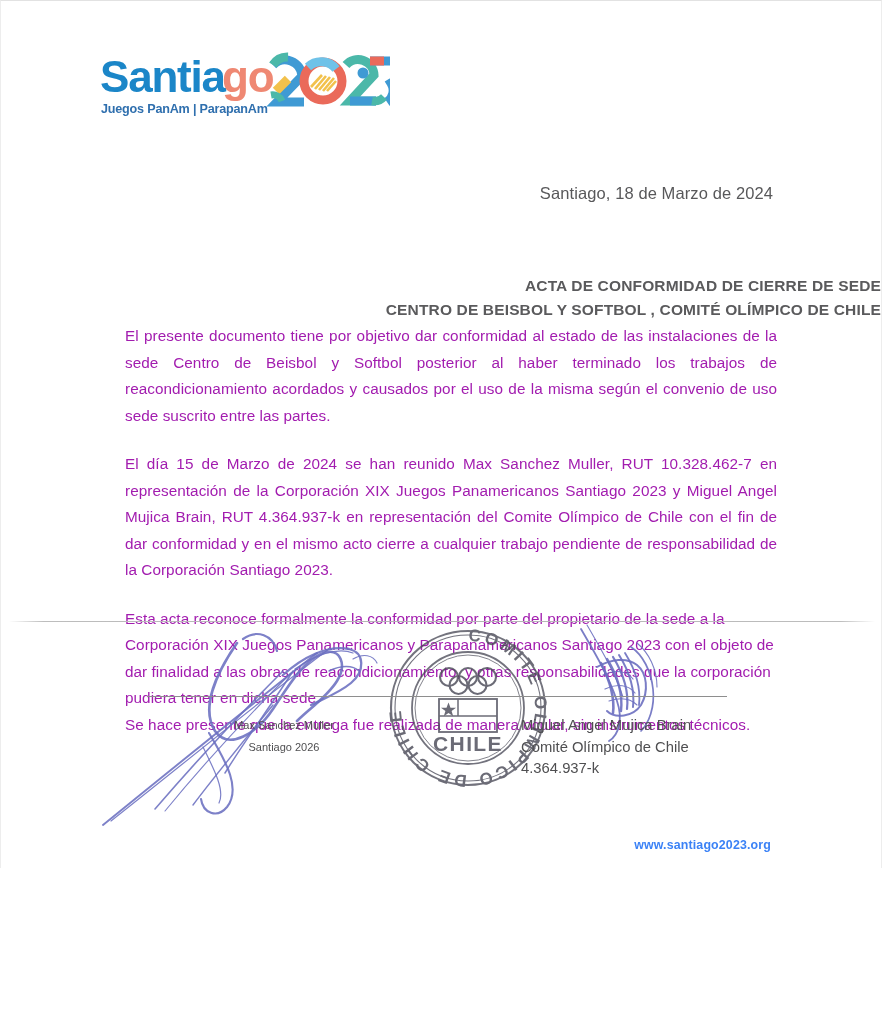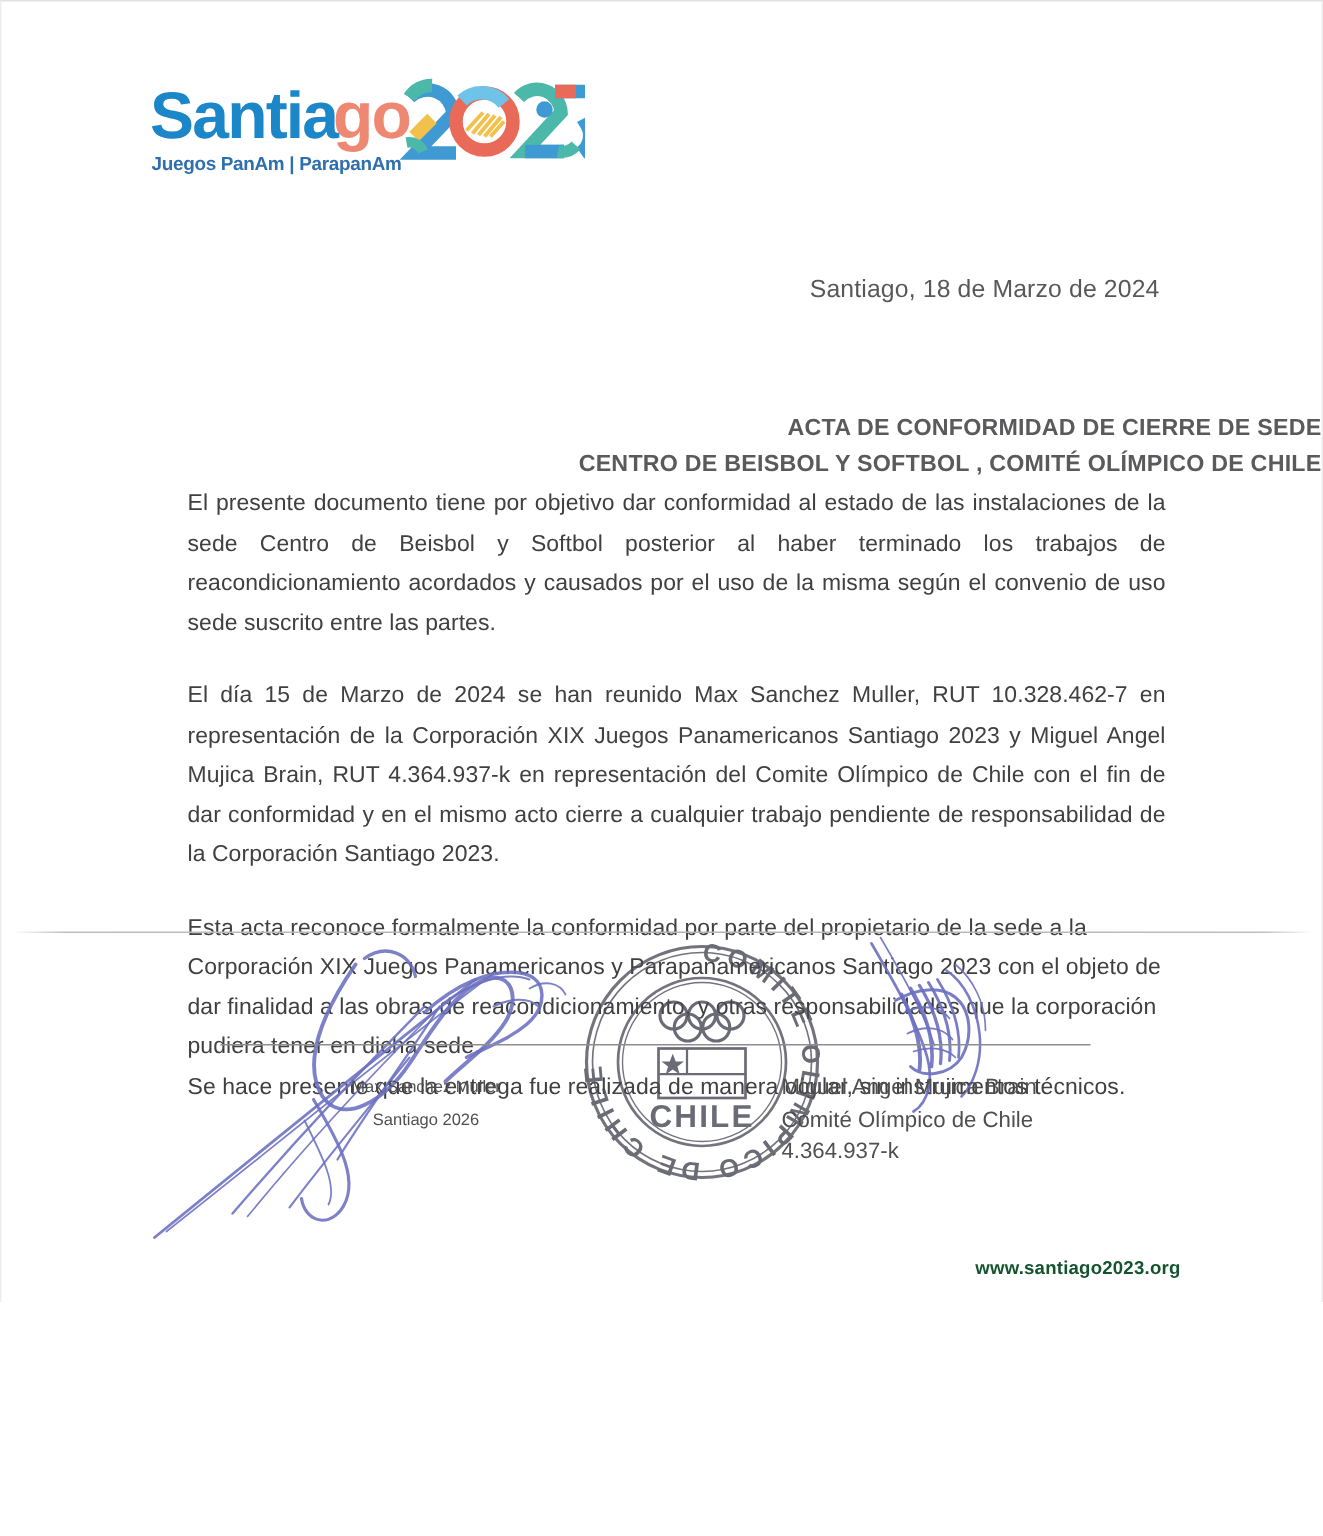--- a/index.html
+++ b/index.html
@@ -65,21 +65,21 @@
 
   
   .body-block {
     position: absolute;
     left: 124px;
     top: 322px;
     width: 652px;
   }
   .para {
     font-size: 15.3px;
-    color: #404040;
+    color: #a21caf;
     line-height: 26.5px;
     text-align: justify;
     margin: 0 0 22px 0;
     letter-spacing: 0.05px;
   }
   .para.last { margin-bottom: 0; }
   .para.tight { margin-bottom: 0; text-align: left; }
 
   
   .rule-top {
@@ -143,25 +143,25 @@
     width: 250px;
     font-size: 14.8px;
     color: #4f4f51;
     line-height: 21.5px;
   }
   .sig-line-text { display: block; white-space: nowrap; }
 
   
   .footer {
     position: absolute;
-    right: 94px;
+    right: 110px;
     bottom: 16px;
     font-size: 12.4px;
     font-weight: bold;
-    color: #14532d;
+    color: #3b82f6;
     letter-spacing: 0.15px;
   }
 </style>
 </head>
 <body>
 
 <div class="page">
 
   <div class="logo-block">
     <svg class="logo-svg" width="290" height="78" viewBox="0 0 290 78">

